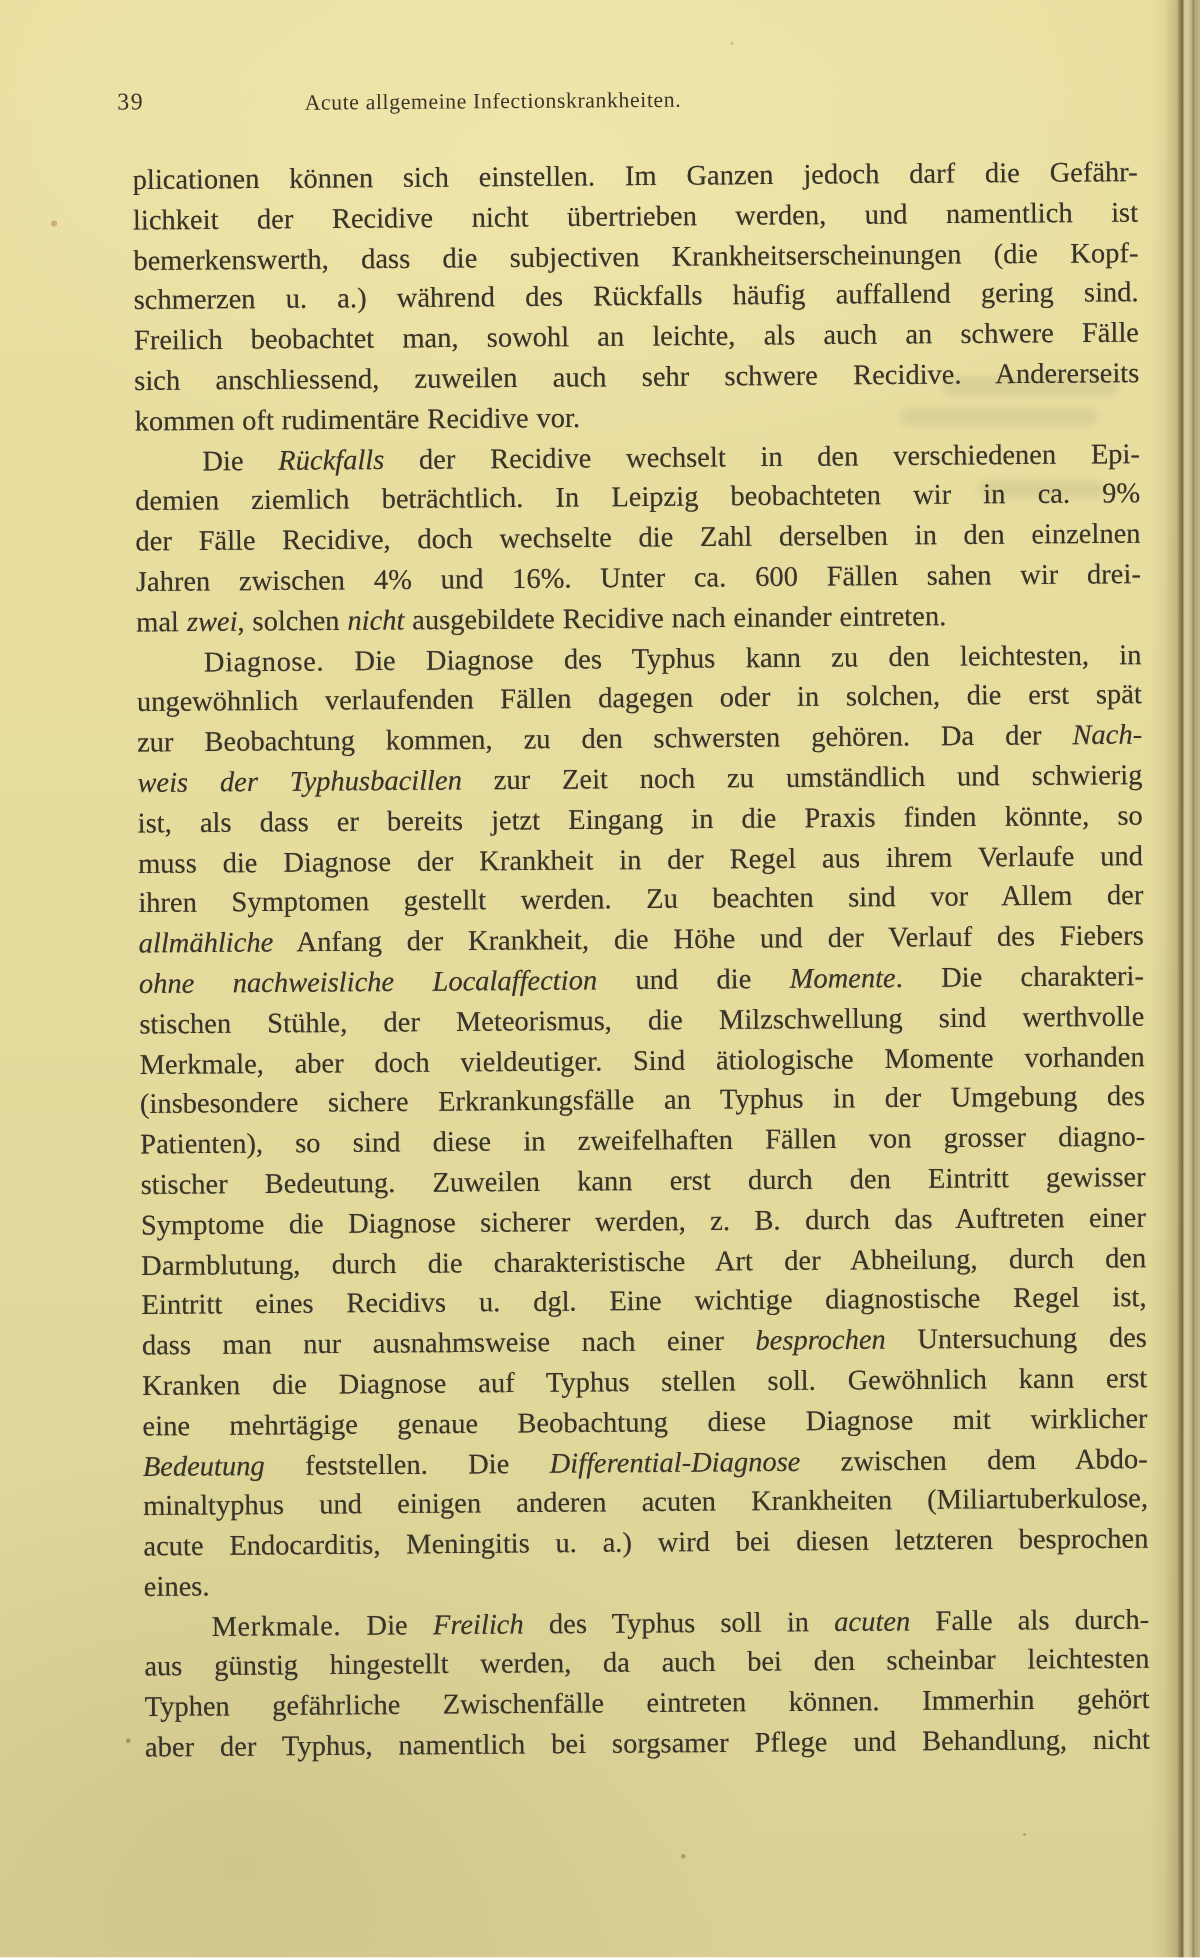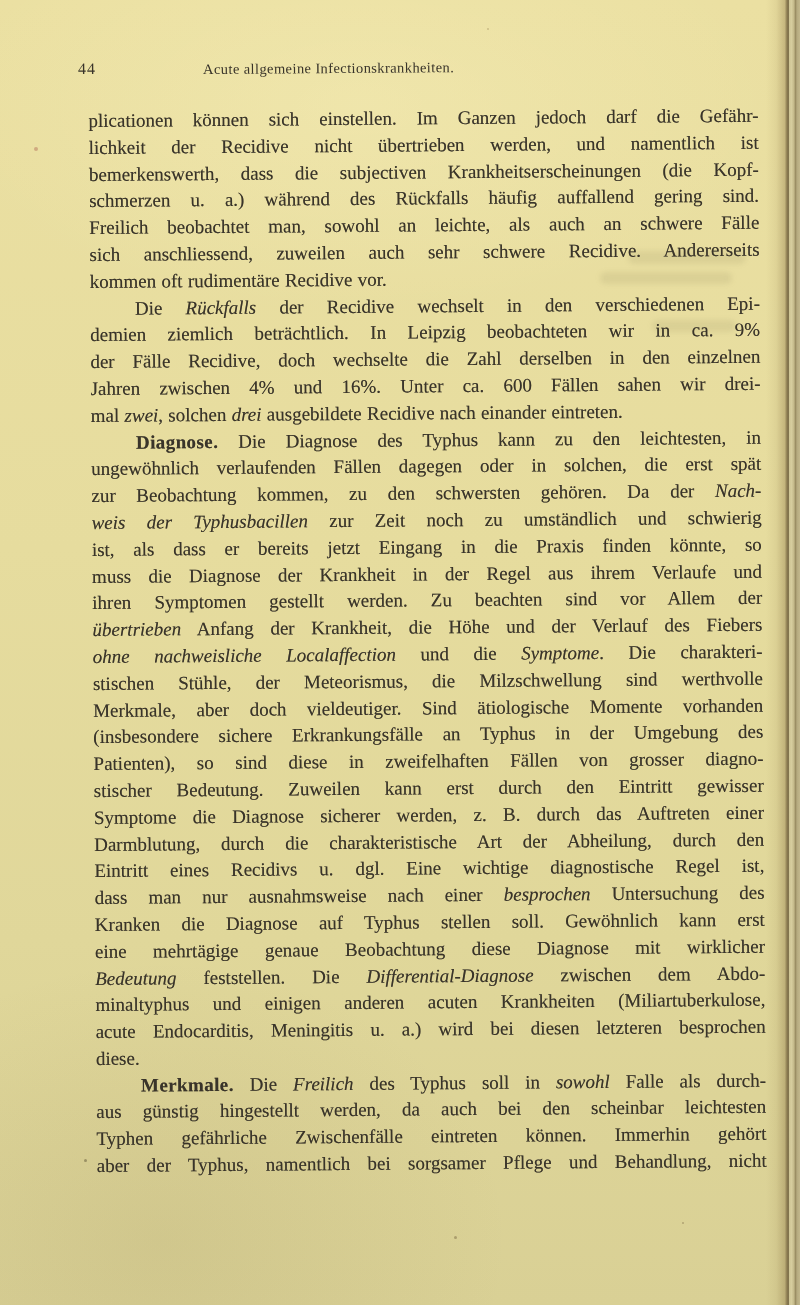--- a/index.html
+++ b/index.html
@@ -50,88 +50,88 @@
   .pagenum{position:absolute;left:-10px;top:0;font-size:16px;letter-spacing:1px;}
   .running-head{position:absolute;left:115px;top:2px;font-size:14.5px;letter-spacing:0.4px;}
 
   .textblock{margin-top:28px;font-size:19px;line-height:var(--lh);
              text-shadow:0 0 0.5px rgba(58,52,40,0.55);word-spacing:0.5px;}
   .para{margin:0;}
   .line{text-align:justify;text-align-last:justify;white-space:normal;}
   .line.lastline{text-align-last:left;}
   .line.indent{text-indent:45px;}
   .it{font-style:italic;}
-  .bd{font-weight:bold;letter-spacing:0.4px;}
+  .bd{font-weight:normal;letter-spacing:0.4px;}
   .rm{font-style:normal;}
 </style>
 </head>
 <body>
 
 <div class="page">
   <div class="edge-band"></div>
 
   <div class="smudge sm1"></div>
   <div class="smudge sm2"></div>
   <div class="smudge sm3"></div>
 
   <div class="speck sp1"></div>
   <div class="speck sp2"></div>
   <div class="speck sp3"></div>
   <div class="speck sp4"></div>
   <div class="speck sp5"></div>
 
   <div class="content">
     <header>
-      <span class="pagenum">44</span>
+      <span class="pagenum">39</span>
       <span class="running-head">Acute allgemeine Infectionskrankheiten.</span>
     </header>
     <main class="textblock" id="textblock">
         <div class="para">
           <div class="line"><span class="rm">plicationen können sich einstellen. Im Ganzen jedoch darf die Gefähr-</span></div>
           <div class="line"><span class="rm">lichkeit der Recidive nicht übertrieben werden, und namentlich ist</span></div>
           <div class="line"><span class="rm">bemerkenswerth, dass die subjectiven Krankheitserscheinungen (die Kopf-</span></div>
           <div class="line"><span class="rm">schmerzen u. a.) während des Rückfalls häufig auffallend gering sind.</span></div>
           <div class="line"><span class="rm">Freilich beobachtet man, sowohl an leichte, als auch an schwere Fälle</span></div>
           <div class="line"><span class="rm">sich anschliessend, zuweilen auch sehr schwere Recidive. Andererseits</span></div>
           <div class="line lastline"><span class="rm">kommen oft rudimentäre Recidive vor.</span></div>
         </div>
         <div class="para">
           <div class="line indent"><span class="rm">Die </span><span class="it">Rückfalls</span><span class="rm"> der Recidive wechselt in den verschiedenen Epi-</span></div>
           <div class="line"><span class="rm">demien ziemlich beträchtlich. In Leipzig beobachteten wir in ca. 9%</span></div>
           <div class="line"><span class="rm">der Fälle Recidive, doch wechselte die Zahl derselben in den einzelnen</span></div>
           <div class="line"><span class="rm">Jahren zwischen 4% und 16%. Unter ca. 600 Fällen sahen wir drei-</span></div>
-          <div class="line lastline"><span class="rm">mal </span><span class="it">zwei</span><span class="rm">, solchen </span><span class="it">drei</span><span class="rm"> ausgebildete Recidive nach einander eintreten.</span></div>
+          <div class="line lastline"><span class="rm">mal </span><span class="it">zwei</span><span class="rm">, solchen </span><span class="it">nicht</span><span class="rm"> ausgebildete Recidive nach einander eintreten.</span></div>
         </div>
         <div class="para">
           <div class="line indent"><span class="bd">Diagnose.</span><span class="rm"> Die Diagnose des Typhus kann zu den leichtesten, in</span></div>
           <div class="line"><span class="rm">ungewöhnlich verlaufenden Fällen dagegen oder in solchen, die erst spät</span></div>
           <div class="line"><span class="rm">zur Beobachtung kommen, zu den schwersten gehören. Da der </span><span class="it">Nach-</span></div>
           <div class="line"><span class="it">weis der Typhusbacillen</span><span class="rm"> zur Zeit noch zu umständlich und schwierig</span></div>
           <div class="line"><span class="rm">ist, als dass er bereits jetzt Eingang in die Praxis finden könnte, so</span></div>
           <div class="line"><span class="rm">muss die Diagnose der Krankheit in der Regel aus ihrem Verlaufe und</span></div>
           <div class="line"><span class="rm">ihren Symptomen gestellt werden. Zu beachten sind vor Allem der</span></div>
-          <div class="line"><span class="it">übertrieben</span><span class="rm"> Anfang der Krankheit, die Höhe und der Verlauf des Fiebers</span></div>
-          <div class="line"><span class="it">ohne nachweisliche Localaffection</span><span class="rm"> und die </span><span class="it">Symptome</span><span class="rm">. Die charakteri-</span></div>
+          <div class="line"><span class="it">allmähliche</span><span class="rm"> Anfang der Krankheit, die Höhe und der Verlauf des Fiebers</span></div>
+          <div class="line"><span class="it">ohne nachweisliche Localaffection</span><span class="rm"> und die </span><span class="it">Momente</span><span class="rm">. Die charakteri-</span></div>
           <div class="line"><span class="rm">stischen Stühle, der Meteorismus, die Milzschwellung sind werthvolle</span></div>
           <div class="line"><span class="rm">Merkmale, aber doch vieldeutiger. Sind ätiologische Momente vorhanden</span></div>
           <div class="line"><span class="rm">(insbesondere sichere Erkrankungsfälle an Typhus in der Umgebung des</span></div>
           <div class="line"><span class="rm">Patienten), so sind diese in zweifelhaften Fällen von grosser diagno-</span></div>
           <div class="line"><span class="rm">stischer Bedeutung. Zuweilen kann erst durch den Eintritt gewisser</span></div>
           <div class="line"><span class="rm">Symptome die Diagnose sicherer werden, z. B. durch das Auftreten einer</span></div>
           <div class="line"><span class="rm">Darmblutung, durch die charakteristische Art der Abheilung, durch den</span></div>
           <div class="line"><span class="rm">Eintritt eines Recidivs u. dgl. Eine wichtige diagnostische Regel ist,</span></div>
           <div class="line"><span class="rm">dass man nur ausnahmsweise nach einer </span><span class="it">besprochen</span><span class="rm"> Untersuchung des</span></div>
           <div class="line"><span class="rm">Kranken die Diagnose auf Typhus stellen soll. Gewöhnlich kann erst</span></div>
           <div class="line"><span class="rm">eine mehrtägige genaue Beobachtung diese Diagnose mit wirklicher</span></div>
           <div class="line"><span class="it">Bedeutung</span><span class="rm"> feststellen. Die </span><span class="it">Differential-Diagnose</span><span class="rm"> zwischen dem Abdo-</span></div>
           <div class="line"><span class="rm">minaltyphus und einigen anderen acuten Krankheiten (Miliartuberkulose,</span></div>
           <div class="line"><span class="rm">acute Endocarditis, Meningitis u. a.) wird bei diesen letzteren besprochen</span></div>
-          <div class="line lastline"><span class="rm">diese.</span></div>
+          <div class="line lastline"><span class="rm">eines.</span></div>
         </div>
         <div class="para">
-          <div class="line indent"><span class="bd">Merkmale.</span><span class="rm"> Die </span><span class="it">Freilich</span><span class="rm"> des Typhus soll in </span><span class="it">sowohl</span><span class="rm"> Falle als durch-</span></div>
+          <div class="line indent"><span class="bd">Merkmale.</span><span class="rm"> Die </span><span class="it">Freilich</span><span class="rm"> des Typhus soll in </span><span class="it">acuten</span><span class="rm"> Falle als durch-</span></div>
           <div class="line"><span class="rm">aus günstig hingestellt werden, da auch bei den scheinbar leichtesten</span></div>
           <div class="line"><span class="rm">Typhen gefährliche Zwischenfälle eintreten können. Immerhin gehört</span></div>
           <div class="line"><span class="rm">aber der Typhus, namentlich bei sorgsamer Pflege und Behandlung, nicht</span></div>
         </div>
       </main>
   </div>
 </div>
 
 </body></html>

